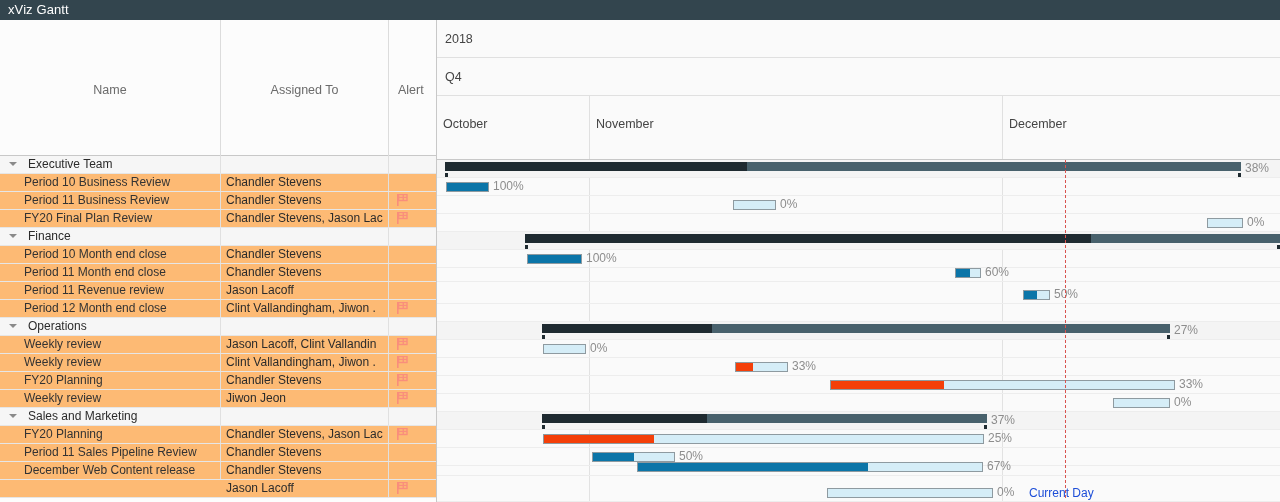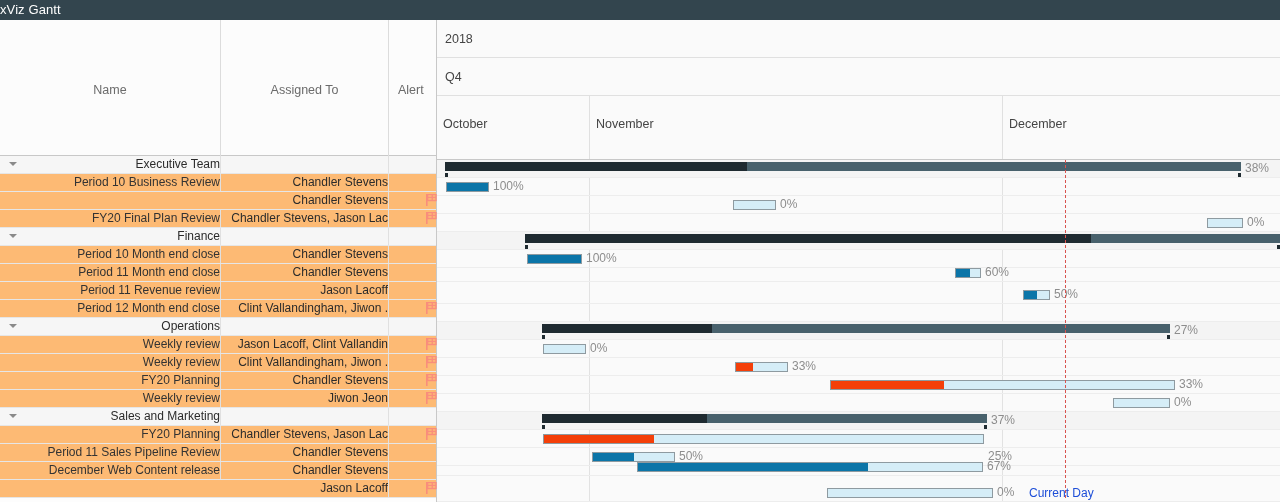--- a/index.html
+++ b/index.html
@@ -5,35 +5,35 @@
   html,body{margin:0;padding:0;background:#fff;}
   body{
     width:1280px;height:502px;overflow:hidden;
     font-family:"Liberation Sans","DejaVu Sans",sans-serif;
     font-size:12px;color:#3b3b3b;
     -webkit-font-smoothing:antialiased;
   }
   
   #titlebar{
     height:20px;background:#33454e;color:#ffffff;
-    font-size:13px;line-height:20px;
+    font-size:13px;line-height:20px;padding-left:8px;
     letter-spacing:.1px;box-sizing:border-box;
   }
   
   #app{position:relative;width:1280px;height:482px;background:#fff;}
   
   #grid{position:absolute;left:0;top:0;width:437px;height:482px;
         border-right:1px solid #c8c8c8;box-sizing:border-box;background:#fdfdfd;}
   #grid-head{position:relative;height:136px;border-bottom:1px solid #c8c8c8;box-sizing:border-box;background:#fcfcfc;}
   .hcell{position:absolute;top:0;height:139px;display:flex;align-items:center;justify-content:center;
          color:#6b6b6b;font-size:12.5px;box-sizing:border-box;}
   .hcell.c0{left:0;width:221px;border-right:1px solid #dcdcdc;}
   .hcell.c1{left:221px;width:168px;border-right:1px solid #dcdcdc;}
   .hcell.c2{left:389px;width:48px;justify-content:flex-start;padding-left:9px;}
-  #grid-body{position:relative;text-align:right;}
+  #grid-body{position:relative;}
   .grow{position:relative;height:18px;border-bottom:1px solid #e6e6e6;box-sizing:border-box;background:#fdba74;}
   .grow.group{background:#f6f6f6;}
   .gc{position:absolute;top:0;height:17px;line-height:17px;box-sizing:border-box;
       overflow:hidden;white-space:nowrap;font-size:12px;color:#333;}
   .gc.n{left:0;width:221px;border-right:1px solid #e0e0e0;padding-left:24px;}
   .grow.group .gc.n{padding-left:28px;color:#2b2b2b;}
   .gc.a{left:221px;width:168px;border-right:1px solid #e0e0e0;padding-left:5px;color:#2b2b2b;}
   .gc.f{left:389px;width:48px;padding-left:8px;}
   .caret{position:absolute;left:9px;top:6px;width:0;height:0;
          border-left:4px solid transparent;border-right:4px solid transparent;
@@ -101,20 +101,21 @@
           <div class="gc n">Executive Team</div>
           <div class="gc a"></div>
           <div class="gc f"></div>
         </div>
         <div class="grow">
           <div class="gc n">Period 10 Business Review</div>
           <div class="gc a">Chandler Stevens</div>
           <div class="gc f"></div>
         </div>
         <div class="grow">
+          <div class="gc n">Period 11 Business Review</div>
           <div class="gc a">Chandler Stevens</div>
           <div class="gc f"><span class="flag"><svg width="11" height="12" viewBox="0 0 11 12">
                 <rect x="0" y="0" width="1.6" height="12" fill="#f98e7c"></rect>
                 <rect x="1.6" y="0.5" width="8.4" height="6" fill="none" stroke="#f98e7c" stroke-width="1.4"></rect>
                 <rect x="5.6" y="0.5" width="1.3" height="6" fill="#f98e7c"></rect>
                 <rect x="1.6" y="2.8" width="8.4" height="1.3" fill="#f98e7c"></rect>
               </svg></span></div>
         </div>
         <div class="grow">
           <div class="gc n">FY20 Final Plan Review</div>
@@ -335,21 +336,21 @@
             <div class="sfill" style="width: 164.65px;"></div>
             <div class="scap l"></div>
             <div class="scap r"></div>
           </div>
           <div class="pct" style="left: 554px;">37%</div>
         </div>
         <div class="trow" style="top: 270px;">
           <div class="bar task" style="left: 106px; width: 441px;">
             <div class="fill late" style="width: 25%;"></div>
           </div>
-          <div class="pct" style="left: 551px; margin-top: 18px;">25%</div>
+          <div class="pct" style="left: 551px;">25%</div>
         </div>
         <div class="trow" style="top: 288px;">
           <div class="bar task" style="left: 155px; width: 83px;">
             <div class="fill done" style="width: 50%;"></div>
           </div>
           <div class="pct" style="left: 242px;">50%</div>
         </div>
         <div class="trow" style="top: 298px;">
           <div class="bar task" style="left: 200px; width: 346px;">
             <div class="fill done" style="width: 67%;"></div>

